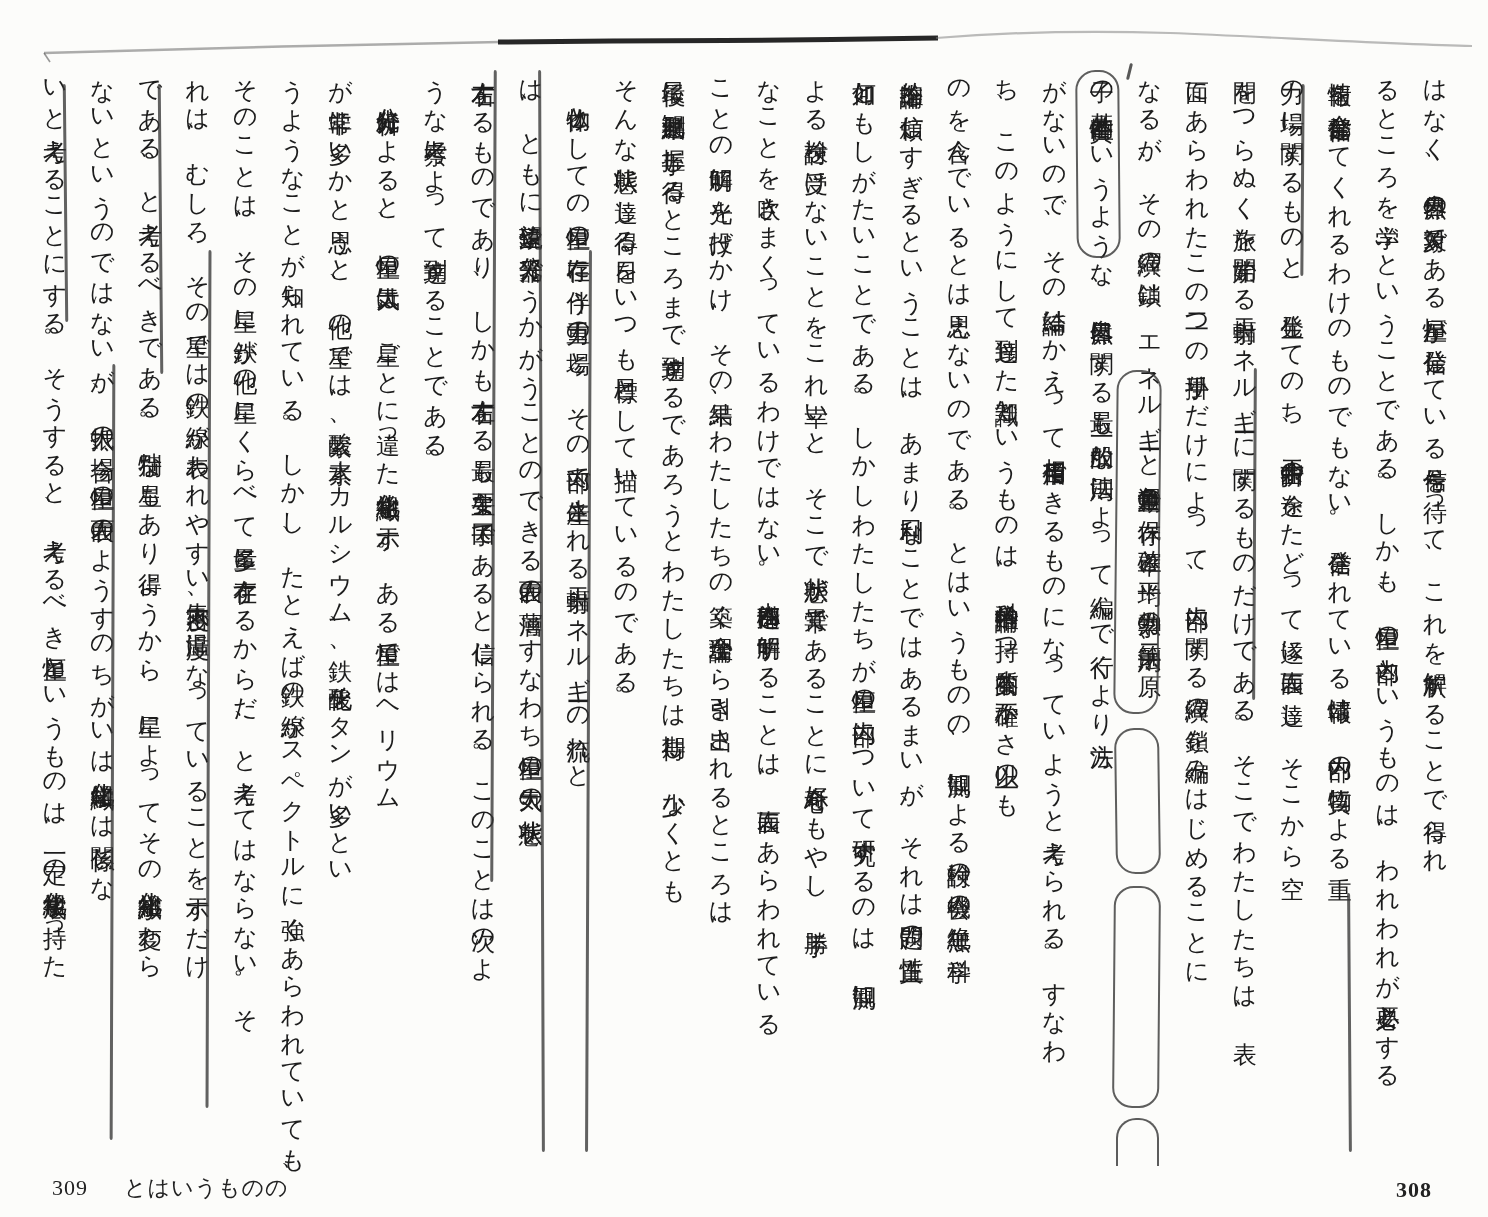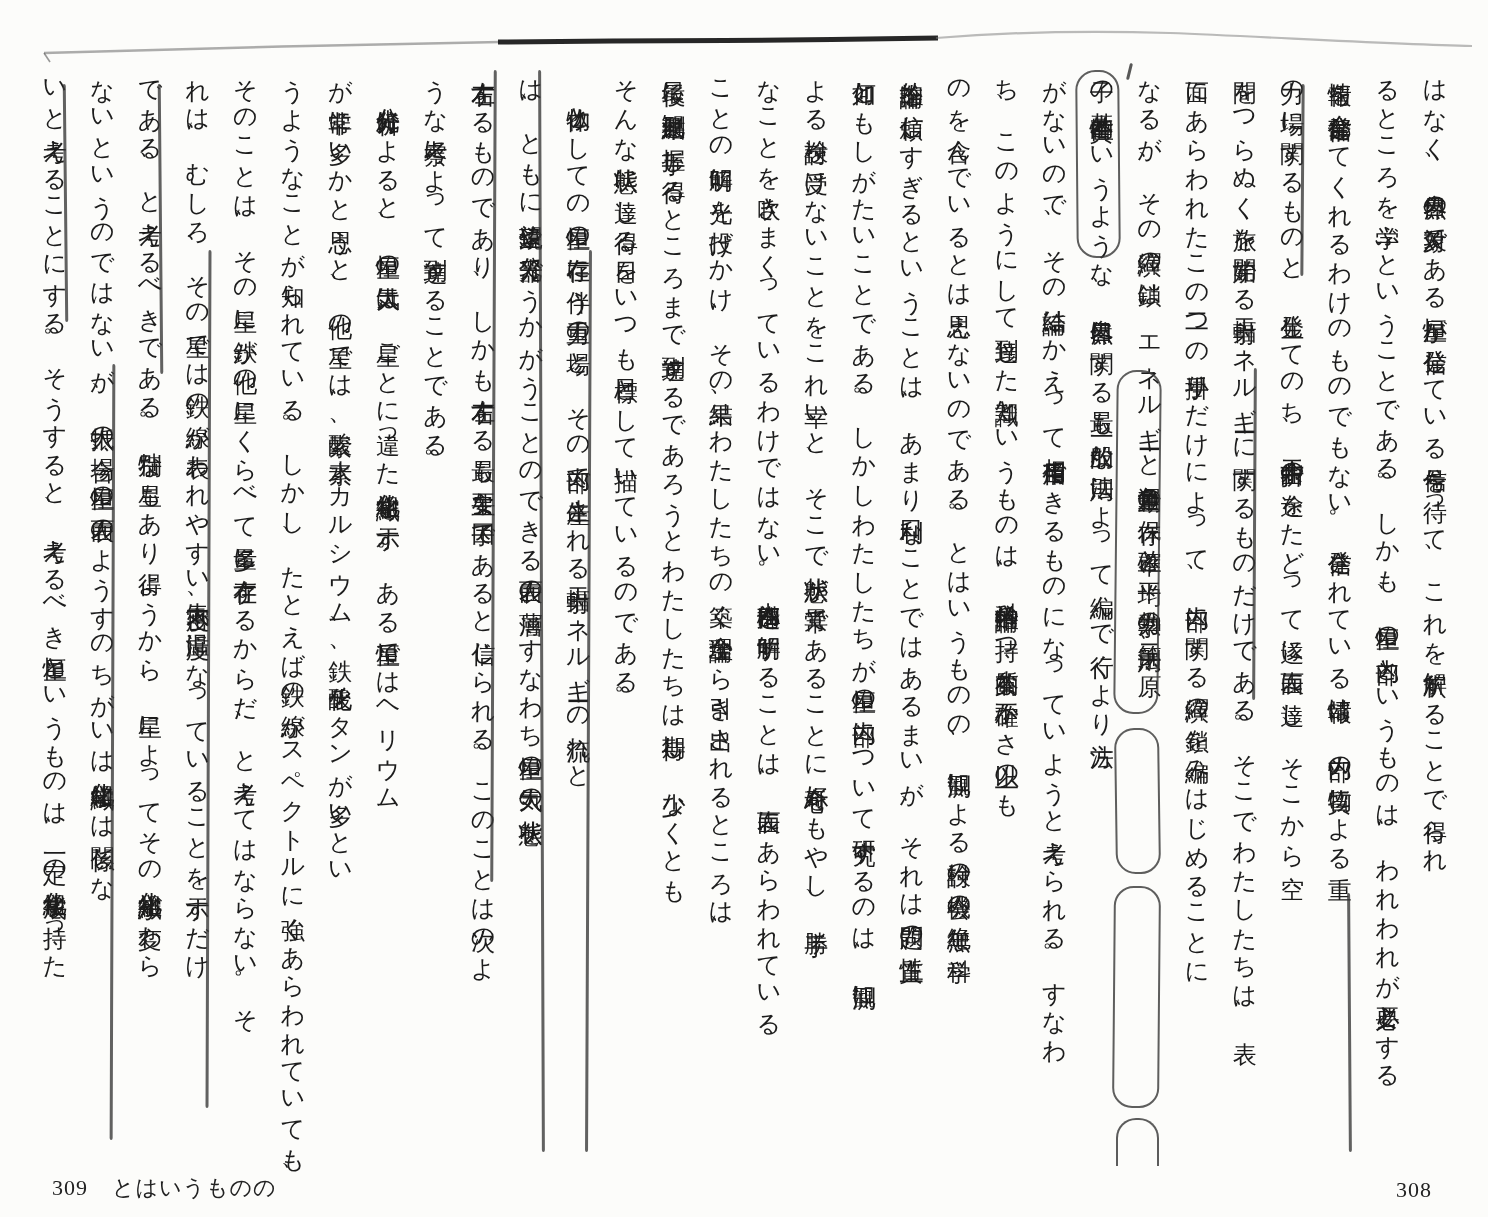--- a/index.html
+++ b/index.html
@@ -13,26 +13,26 @@
   .text-flow{
     position:absolute;top:63px;right:30px;height:1104px;
     writing-mode:vertical-rl;text-orientation:mixed;
     font-size:24px;line-height:47.6px;letter-spacing:1.55px;
     color:#1c1c1c;
   }
   .col{white-space:nowrap;}
   
   .footer-left{
     position:absolute;left:52px;bottom:14px;
-    display:flex;align-items:baseline;gap:24px;
+    display:flex;align-items:baseline;gap:36px;
     font-size:22px;color:#222;letter-spacing:1px;
   }
   .footer-right{
     position:absolute;right:56px;bottom:14px;
-    font-size:22px;color:#222;letter-spacing:1px;
+    font-size:22px;color:#222;letter-spacing:1px;font-weight:bold;
   }
   
   .pen-line{
     position:absolute;width:3px;border-radius:3px;
     background:#343434;opacity:.78;
   }
   .pen-line.wavy{border-radius:40% 60% 50% 50%/2px;}
   .pen-circle{
     position:absolute;border:2.6px solid #3a3a3a;border-radius:20px;
     opacity:.82;background:transparent;

